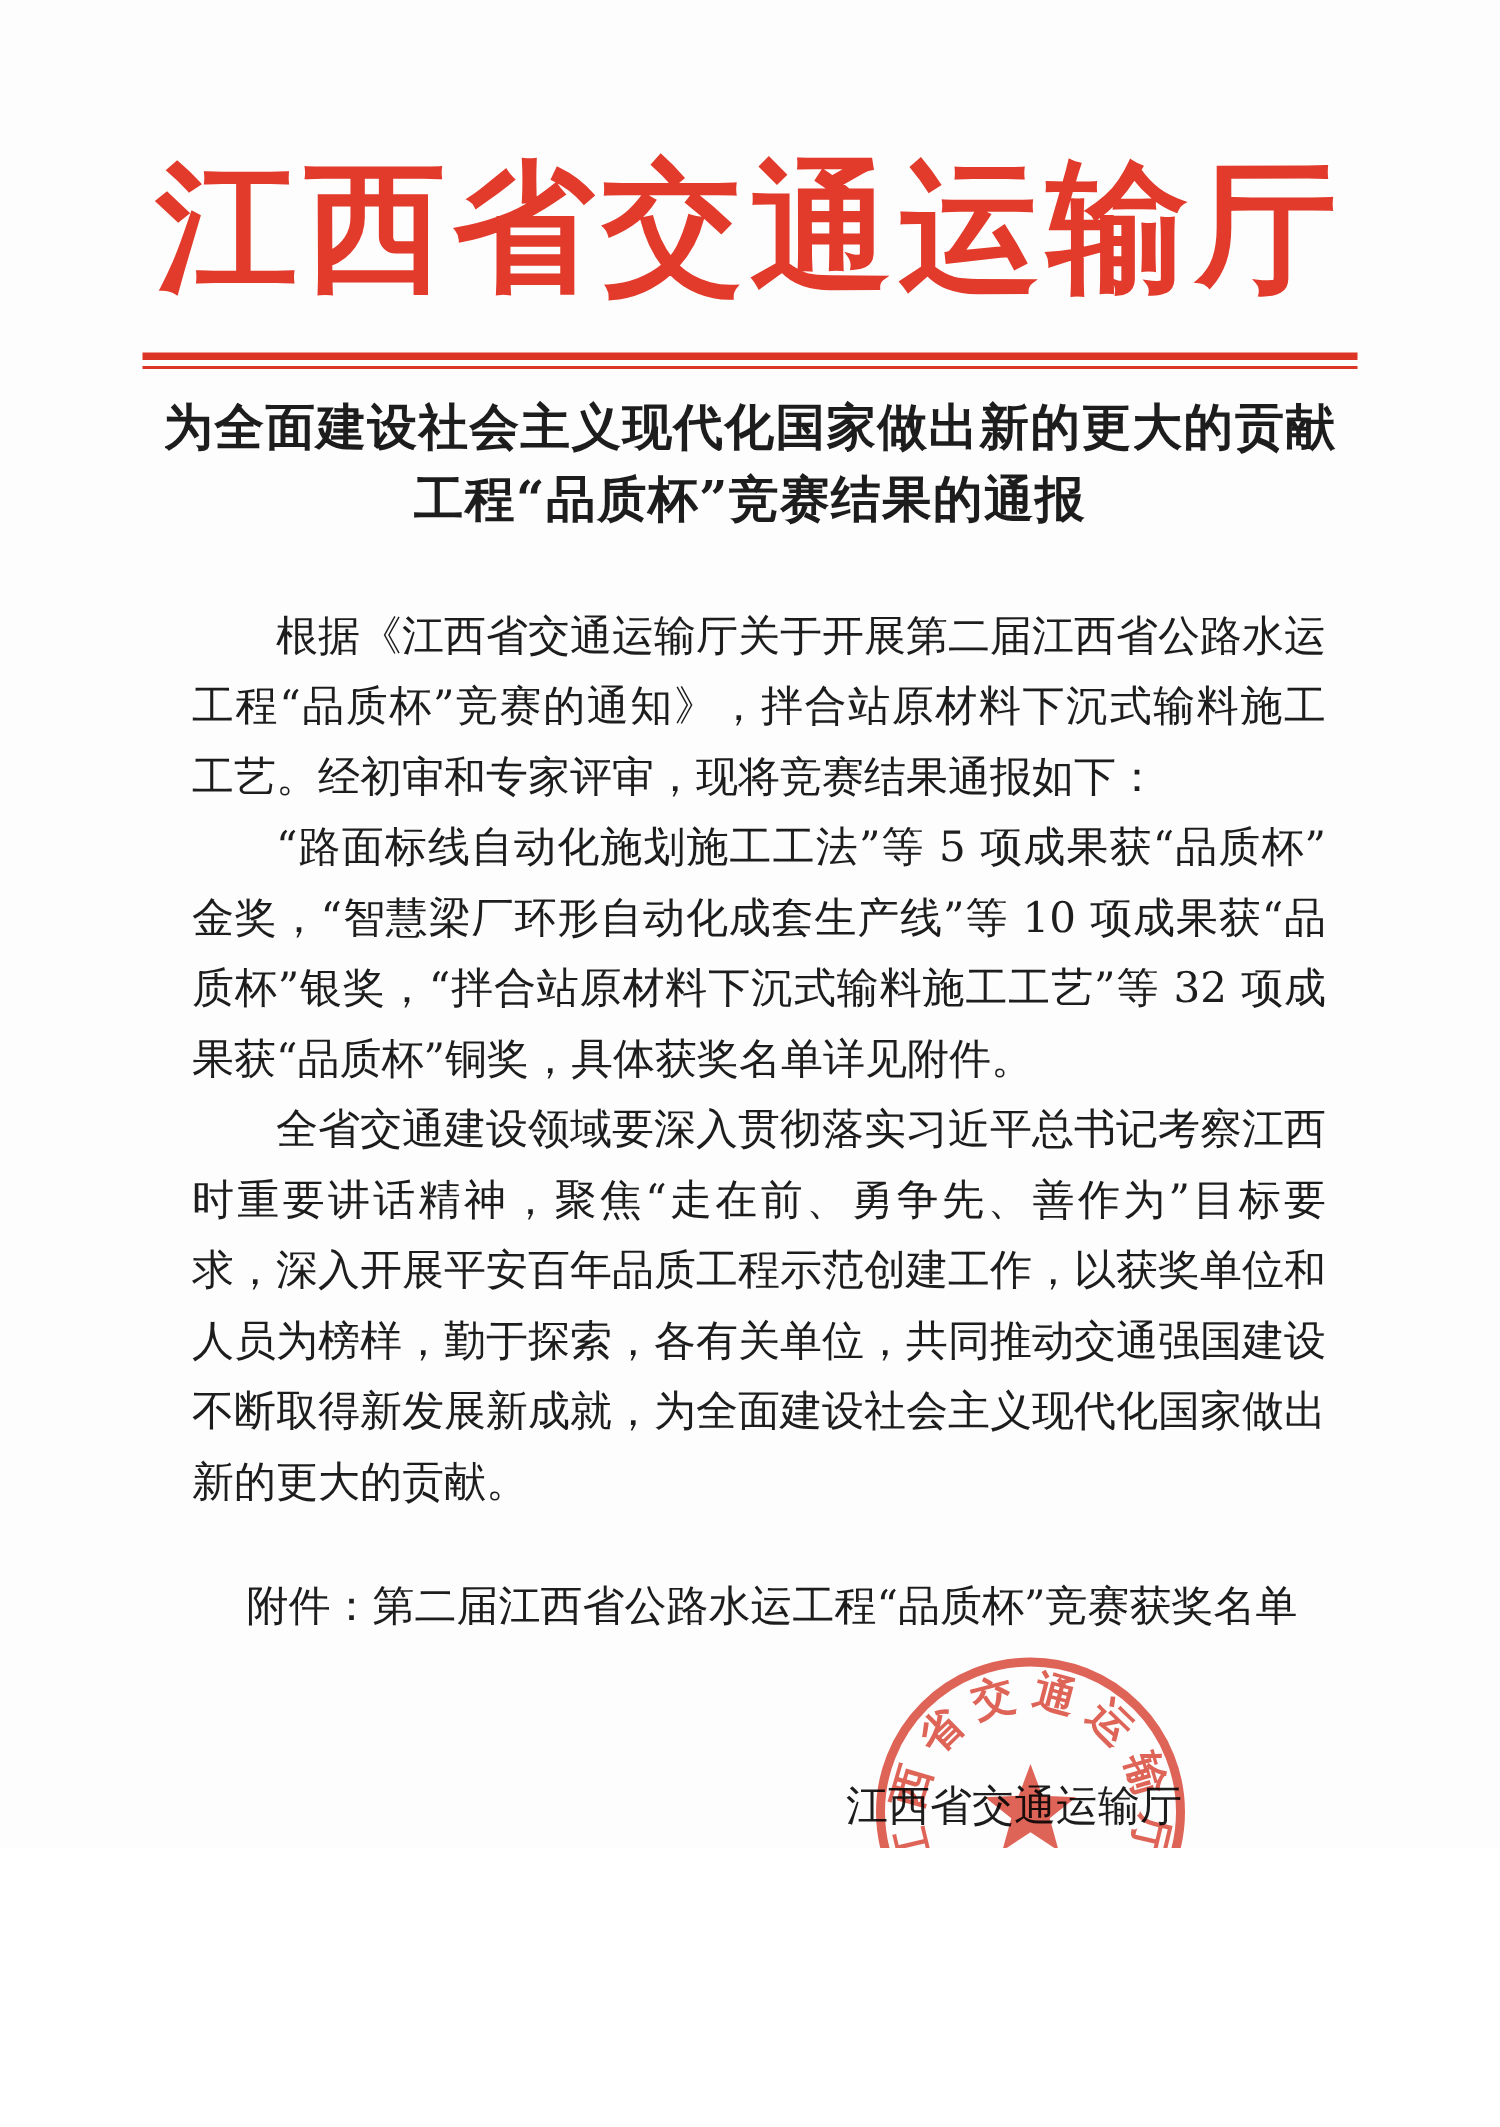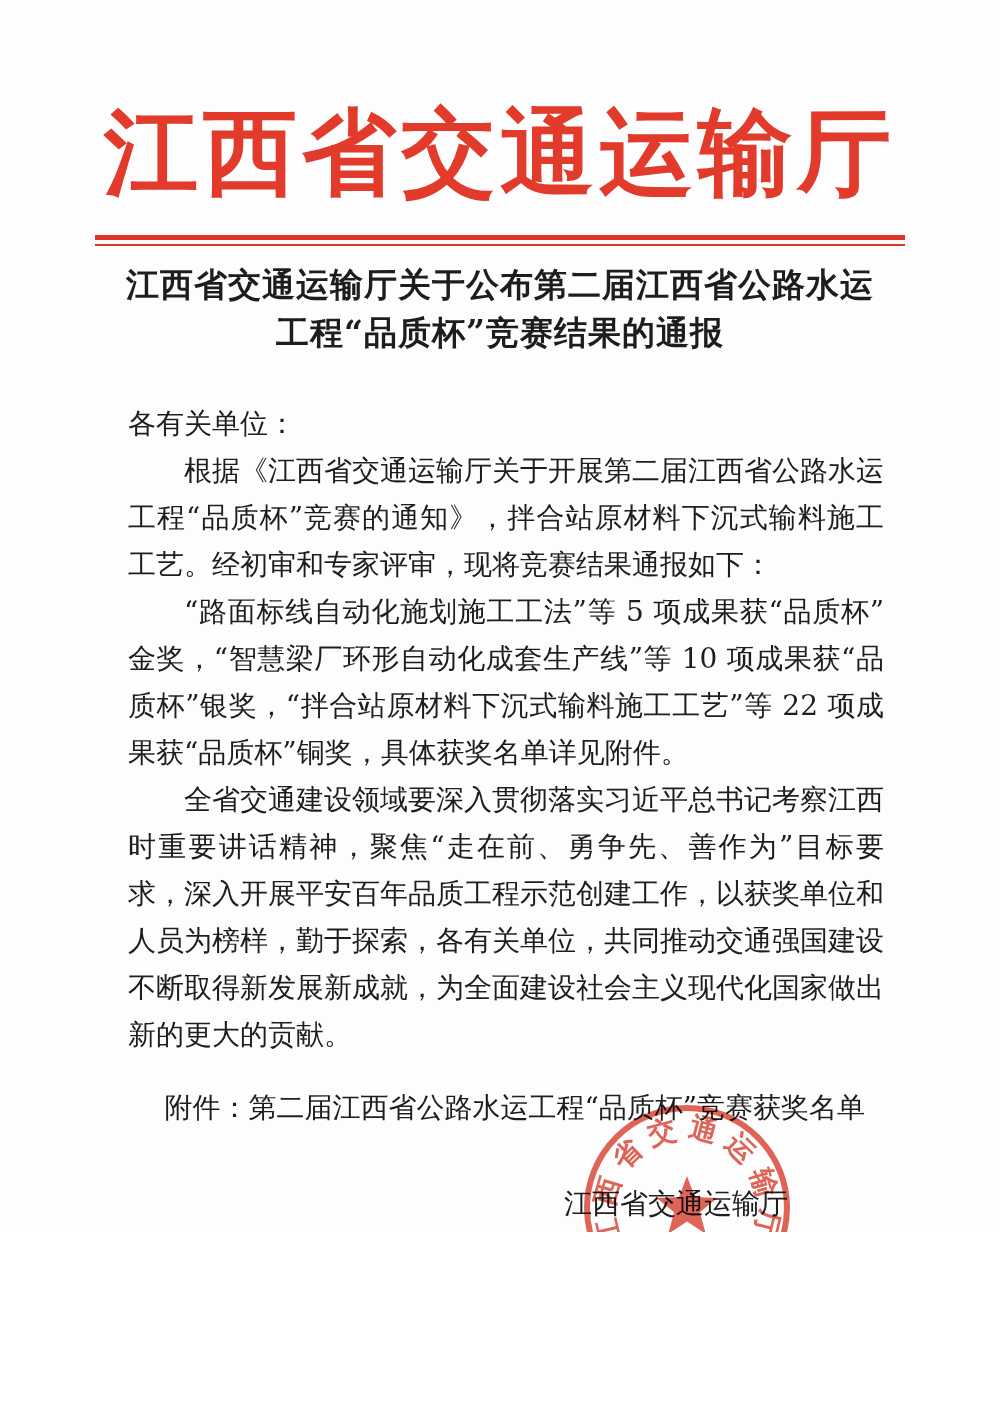--- a/index.html
+++ b/index.html
@@ -45,21 +45,21 @@
   }
   
   .doc-body{
     position:absolute;top:400px;left:128px;width:756px;
     font-size:28px;line-height:47px;
     text-align:justify;
     text-justify:inter-ideograph;
   }
   .doc-body p.indent{text-indent:2em;}
   .attachment-line{
-    margin-top:26px;
+    margin-top:36px;
     text-indent:1.3em;
   }
   
   .signature{
     position:absolute;top:1180px;left:560px;width:232px;
     text-align:center;
     font-size:28px;line-height:47px;
     white-space:nowrap;
   }
   
@@ -85,28 +85,27 @@
 </head>
 <body>
 
 <div class="page">
 
   <div class="org-header">江西省交通运输厅</div>
 
   <div class="header-rule"></div>
 
   <div class="doc-title">
-    <div>江西省交通运输厅关于公布第二届江西省公路水运</div>
+    <div>为全面建设社会主义现代化国家做出新的更大的贡献</div>
     <div>工程“品质杯”竞赛结果的通报</div>
   </div>
 
   <div class="doc-body">
-    <p>各有关单位：</p>
     <p class="indent">根据《江西省交通运输厅关于开展第二届江西省公路水运工程“品质杯”竞赛的通知》，拌合站原材料下沉式输料施工工艺。经初审和专家评审，现将竞赛结果通报如下：</p>
-    <p class="indent">“路面标线自动化施划施工工法”等 5 项成果获“品质杯”金奖，“智慧梁厂环形自动化成套生产线”等 10 项成果获“品质杯”银奖，“拌合站原材料下沉式输料施工工艺”等 22 项成果获“品质杯”铜奖，具体获奖名单详见附件。</p>
+    <p class="indent">“路面标线自动化施划施工工法”等 5 项成果获“品质杯”金奖，“智慧梁厂环形自动化成套生产线”等 10 项成果获“品质杯”银奖，“拌合站原材料下沉式输料施工工艺”等 32 项成果获“品质杯”铜奖，具体获奖名单详见附件。</p>
     <p class="indent">全省交通建设领域要深入贯彻落实习近平总书记考察江西时重要讲话精神，聚焦“走在前、勇争先、善作为”目标要求，深入开展平安百年品质工程示范创建工作，以获奖单位和人员为榜样，勤于探索，各有关单位，共同推动交通强国建设不断取得新发展新成就，为全面建设社会主义现代化国家做出新的更大的贡献。</p>
     <p class="attachment-line">附件：第二届江西省公路水运工程“品质杯”竞赛获奖名单</p>
   </div>
 
   <div class="signature">
     <div>江西省交通运输厅</div>
     <div>2028 年 11 月 16 日</div>
   </div>
 
   <svg class="seal" viewBox="0 0 230 230">

